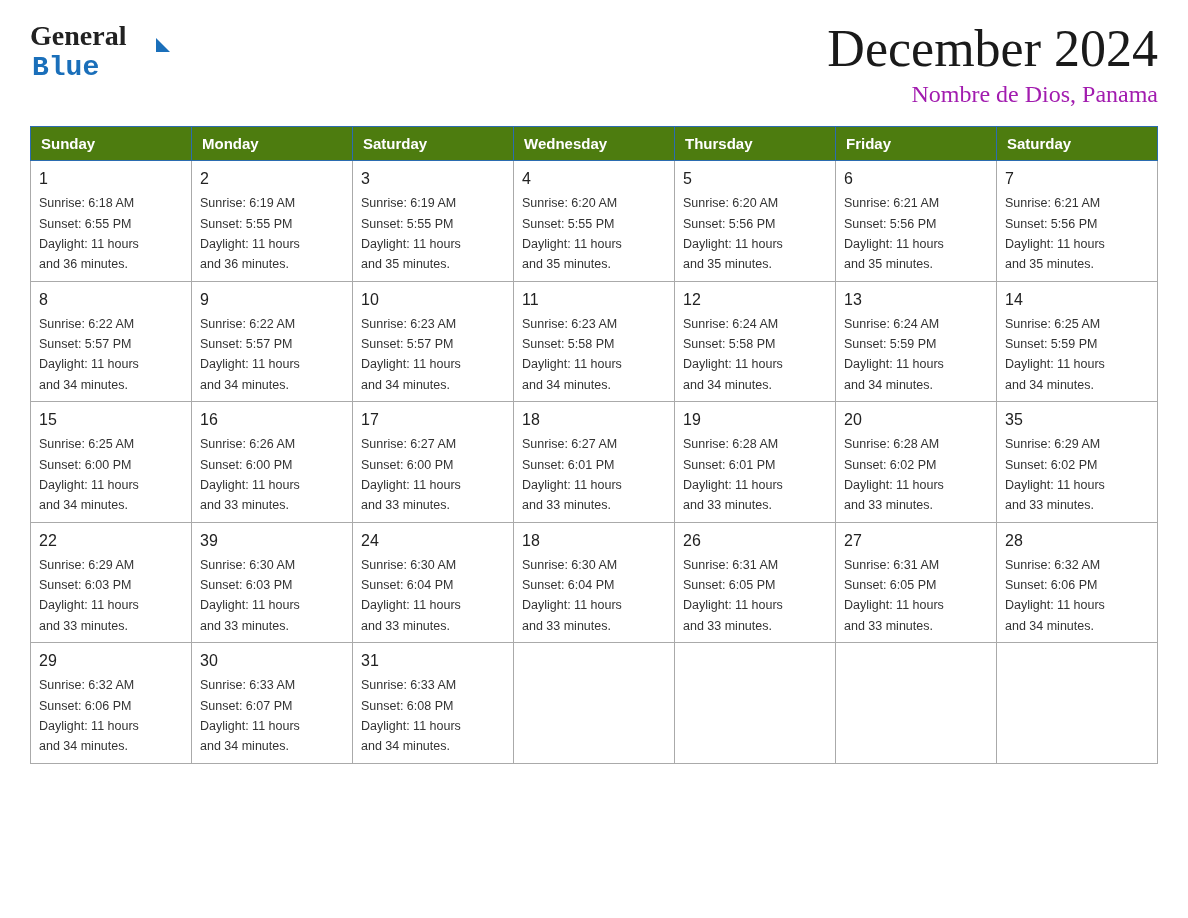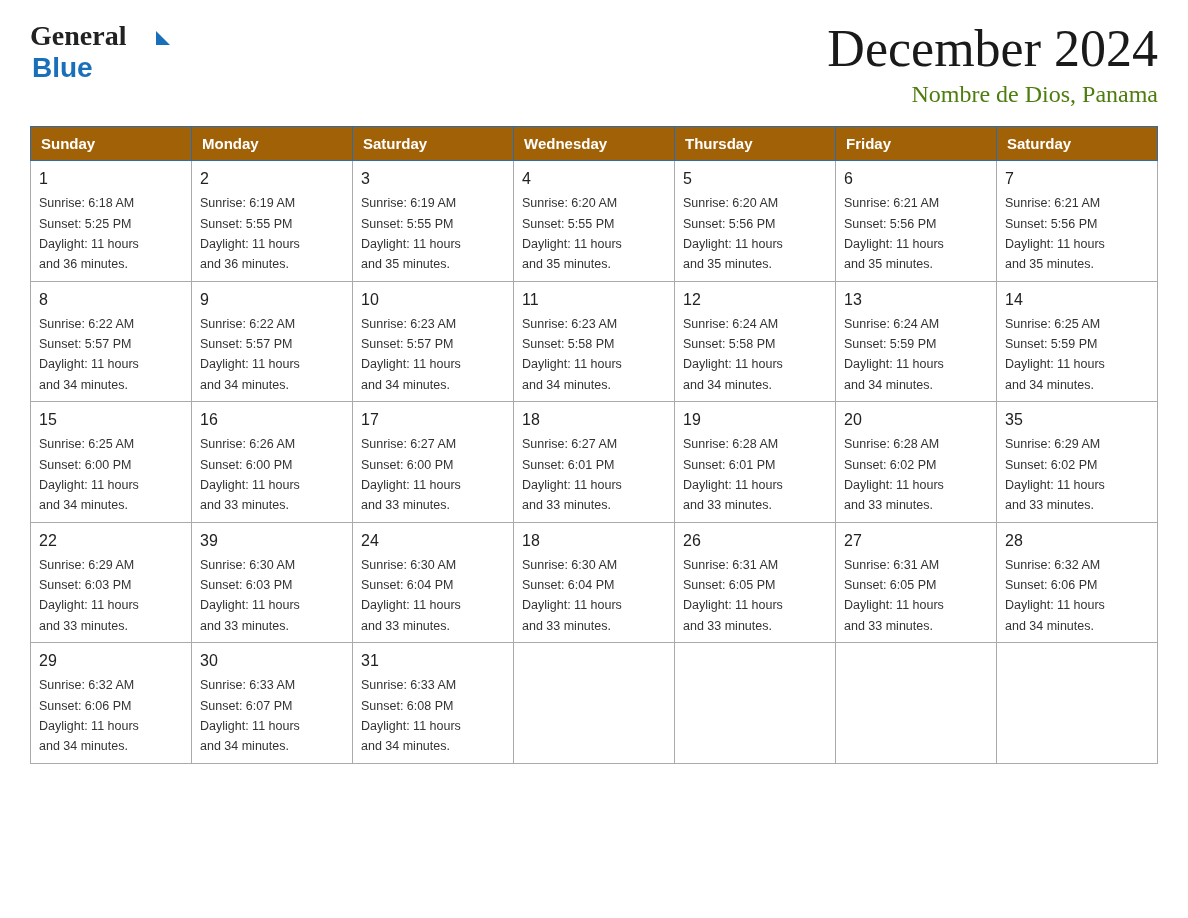--- a/index.html
+++ b/index.html
@@ -20,21 +20,21 @@
     .logo-text-general {
       font-size: 28px;
       font-weight: bold;
       color: #222;
       font-family: Georgia, serif;
     }
     .logo-text-blue {
       font-size: 28px;
       font-weight: bold;
       color: #1a6fba;
-      font-family: Liberation Sans, sans-serif;
+      font-family: Liberation Mono, monospace;
     }
     .logo-triangle {
       width: 0;
       height: 0;
       border-left: 14px solid #1a6fba;
       border-top: 14px solid transparent;
       border-bottom: 0px solid transparent;
       margin-left: 2px;
       margin-top: 4px;
     }
@@ -43,31 +43,31 @@
     }
     .main-title {
       font-size: 52px;
       font-weight: normal;
       color: #1a1a1a;
       font-family: Georgia, serif;
       line-height: 1.1;
     }
     .subtitle {
       font-size: 24px;
-      color: #4d7c0f;
+      color: #a21caf;
       font-family: Georgia, serif;
       margin-top: 4px;
     }
     table {
       width: 100%;
       border-collapse: collapse;
       table-layout: fixed;
     }
     thead tr th {
-      background-color: #a16207;
+      background-color: #4d7c0f;
       color: #fff;
       font-size: 15px;
       font-weight: bold;
       padding: 8px 10px;
       border: 1px solid #2b6cb0;
       text-align: left;
     }
     tbody tr td {
       border: 1px solid #aaa;
       vertical-align: top;
@@ -92,21 +92,21 @@
     tbody tr td.empty {
       background: #fff;
     }
     .logo-area {
       display: flex;
       flex-direction: column;
       align-items: flex-start;
     }
     .logo-line1 {
       display: flex;
-      align-items: center;
+      align-items: flex-end;
       gap: 28px;
     }
     .logo-line2 {
       margin-left: 2px;
     }
   </style>
 </head>
 <body>
 
 <div class="header-row">
@@ -133,21 +133,21 @@
         <th>Saturday</th>
         <th>Wednesday</th>
         <th>Thursday</th>
         <th>Friday</th>
         <th>Saturday</th>
       </tr>
   </thead>
   <tbody id="calendar-body">
   <tr>
         <td><span class="day-num">1</span><span class="day-info" style="white-space: pre-line;">Sunrise: 6:18 AM
-Sunset: 5:25 PM
+Sunset: 6:55 PM
 Daylight: 11 hours
 and 36 minutes.</span></td>
         <td><span class="day-num">2</span><span class="day-info" style="white-space: pre-line;">Sunrise: 6:19 AM
 Sunset: 5:55 PM
 Daylight: 11 hours
 and 36 minutes.</span></td>
         <td><span class="day-num">3</span><span class="day-info" style="white-space: pre-line;">Sunrise: 6:19 AM
 Sunset: 5:55 PM
 Daylight: 11 hours
 and 35 minutes.</span></td>

